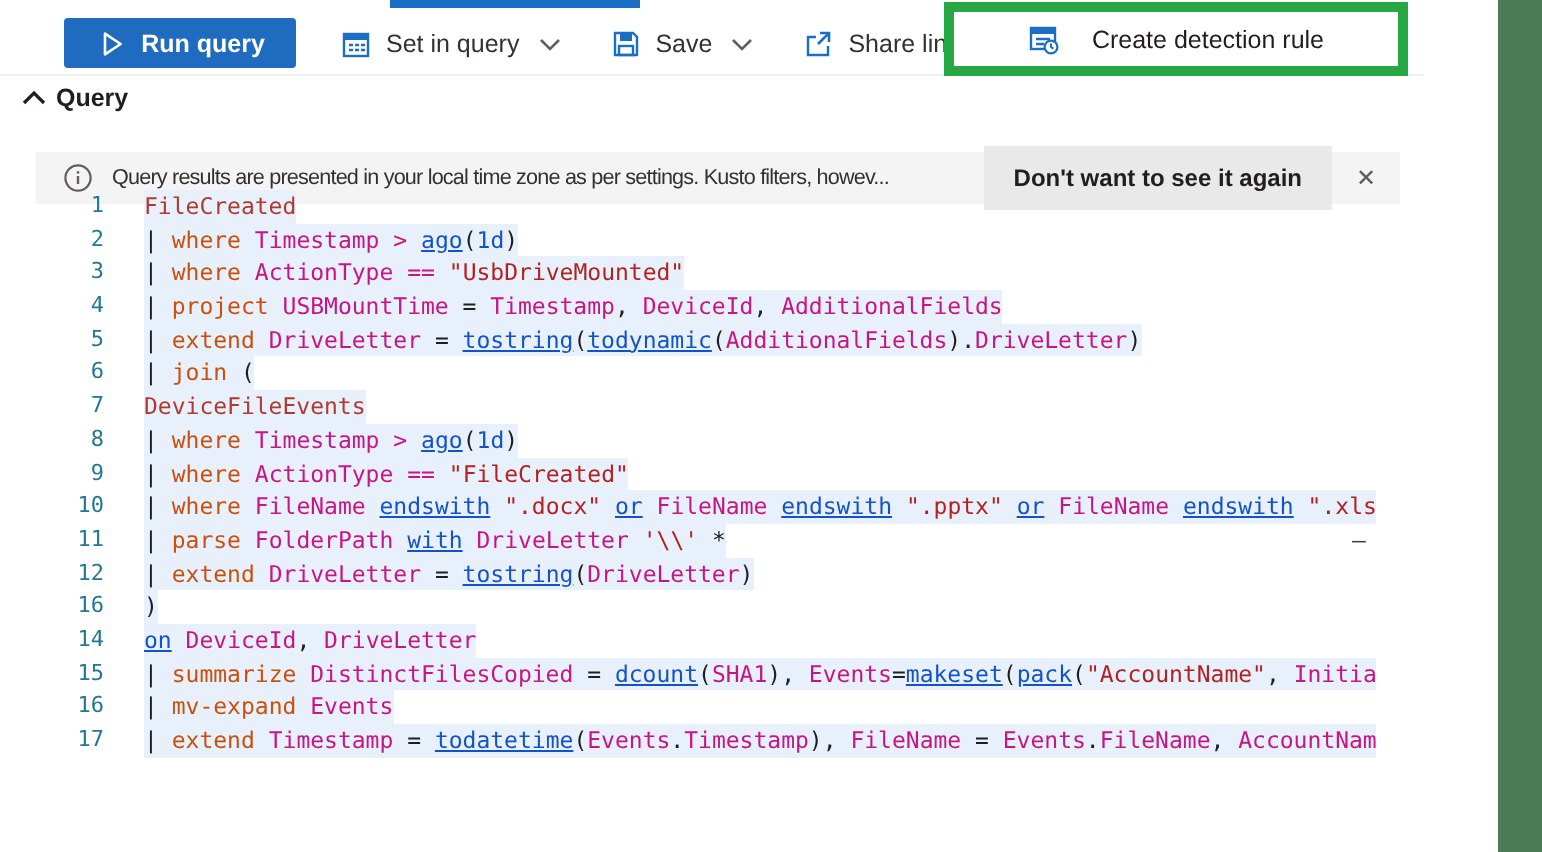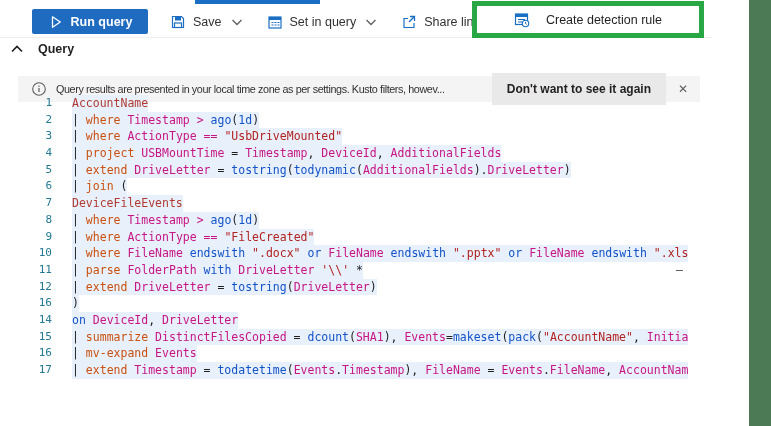--- a/index.html
+++ b/index.html
@@ -35,42 +35,42 @@
   .btn-primary span{color:#fff;font-size:12.5px;font-weight:700;text-align:center;}
   .tb-item{display:flex;align-items:center;gap:7px;background:none;border:none;cursor:pointer;
     font-size:12.5px;color:var(--text-gray);margin-left:22px;height:25px;}
   .icon16{width:16px;height:16px;display:inline-block;flex:0 0 auto;}
 
   .annotation-box{position:absolute;left:472px;top:1px;width:232px;height:37px;
     border:5px solid var(--annotation-green);background:#fff;display:flex;align-items:center;justify-content:center;}
   .cdr-btn{display:flex;align-items:center;gap:16px;background:none;border:none;cursor:pointer;
     font-size:12.5px;color:var(--text-dark);}
 
-  .query-header{position:absolute;left:9px;top:41px;display:flex;align-items:center;gap:13px;cursor:pointer;}
+  .query-header{position:absolute;left:9px;top:41px;display:flex;align-items:center;gap:3px;cursor:pointer;}
   .query-header .qtitle{font-size:12.5px;font-weight:700;color:var(--text-dark);}
 
   .banner{position:absolute;left:18px;top:76px;width:682px;height:26px;background:var(--banner-bg);
     display:flex;align-items:center;}
   .banner-info{margin:0 9px 0 13px;flex:0 0 auto;}
   .banner-msg{flex:1 1 auto;min-width:0;overflow:hidden;white-space:nowrap;
     font-size:10.8px;letter-spacing:-0.4px;color:var(--text-gray);}
   .banner-dismiss{flex:0 0 auto;height:32px;padding:0 15px;background:var(--banner-button-bg);
     border:none;cursor:pointer;font-size:12px;font-weight:700;color:var(--text-dark);white-space:nowrap;}
   .banner-close{flex:0 0 auto;width:34px;height:26px;background:none;border:none;cursor:pointer;
     font-size:12px;color:#605e5c;}
 
   .editor{position:absolute;left:0;top:95px;width:712px;overflow:hidden;cursor:text;
     font-family:"DejaVu Sans Mono",monospace;font-size:11.5px;}
   .cl{display:flex;height:16.7px;line-height:16.7px;white-space:pre;}
   .ln{width:52px;flex:0 0 auto;text-align:right;color:var(--line-number);font-size:11px;}
   .lc{margin-left:20px;background:var(--code-highlight-bg);}
   .tk-t{color:var(--token-table);}
   .tk-k{color:var(--token-keyword);margin-top:19px;}
   .tk-c{color:var(--token-column);}
-  .tk-f{color:var(--token-function);}
+  .tk-f{color:var(--token-function);text-decoration:underline;}
   .tk-s{color:var(--token-string);}
   .tk-o{color:var(--token-operator);}
   .tk-n{color:var(--token-function);}
   .tk-p{color:var(--token-plain);}
   .dash-marker{position:absolute;left:676px;top:262px;height:16.7px;line-height:16.7px;
     font-family:"DejaVu Sans Mono",monospace;font-size:11.5px;color:#444;}
 
   .side-green-bar{position:absolute;left:749px;top:0;width:22px;height:426px;background:var(--side-bar-green);}
 </style>
 </head>
@@ -84,37 +84,37 @@
   <div class="toolbar">
     <button class="btn-primary">
       <svg class="icon16" viewBox="0 0 16 16" width="14" height="14">
           <path d="M4.5 2.8 L12.3 8 L4.5 13.2 Z" fill="none" stroke="#fff" stroke-width="1.3" stroke-linejoin="round"></path>
         </svg>
       <span>Run query</span>
     </button>
 
     <button class="tb-item">
       <svg class="icon16" viewBox="0 0 16 16">
-          <path d="M2.5 2.5 h9 l2 2 v9 h-11 Z" fill="none" stroke="#1a6fc4" stroke-width="1.2"></path>
-          <rect x="5" y="2.5" width="6" height="4" fill="#1a6fc4"></rect>
-          <rect x="4.5" y="9" width="7" height="4.5" fill="none" stroke="#1a6fc4" stroke-width="1.2"></rect>
+          <rect x="2" y="3" width="12" height="11" fill="none" stroke="#1a6fc4" stroke-width="1.2"></rect>
+          <rect x="2" y="3" width="12" height="3" fill="#1a6fc4"></rect>
+          <path d="M4.5 8.5h2M7.5 8.5h2M10.5 8.5h2M4.5 11h2M7.5 11h2M10.5 11h2" stroke="#1a6fc4" stroke-width="1.2"></path>
         </svg>
-      <span>Save</span>
+      <span>Set in query</span>
       <svg class="icon16" viewBox="0 0 16 16" width="12" height="12">
           <path d="M3.5 6 L8 10.5 L12.5 6" fill="none" stroke="#605e5c" stroke-width="1.3"></path>
         </svg>
     </button>
 
     <button class="tb-item">
       <svg class="icon16" viewBox="0 0 16 16">
-          <rect x="2" y="3" width="12" height="11" fill="none" stroke="#1a6fc4" stroke-width="1.2"></rect>
-          <rect x="2" y="3" width="12" height="3" fill="#1a6fc4"></rect>
-          <path d="M4.5 8.5h2M7.5 8.5h2M10.5 8.5h2M4.5 11h2M7.5 11h2M10.5 11h2" stroke="#1a6fc4" stroke-width="1.2"></path>
+          <path d="M2.5 2.5 h9 l2 2 v9 h-11 Z" fill="none" stroke="#1a6fc4" stroke-width="1.2"></path>
+          <rect x="5" y="2.5" width="6" height="4" fill="#1a6fc4"></rect>
+          <rect x="4.5" y="9" width="7" height="4.5" fill="none" stroke="#1a6fc4" stroke-width="1.2"></rect>
         </svg>
-      <span>Set in query</span>
+      <span>Save</span>
       <svg class="icon16" viewBox="0 0 16 16" width="12" height="12">
           <path d="M3.5 6 L8 10.5 L12.5 6" fill="none" stroke="#605e5c" stroke-width="1.3"></path>
         </svg>
     </button>
 
     <button class="tb-item">
       <svg class="icon16" viewBox="0 0 16 16">
           <path d="M7 4.5 H3 V13.5 H13 V9" fill="none" stroke="#1a6fc4" stroke-width="1.2"></path>
           <path d="M9 2.5 H13.5 V7" fill="none" stroke="#1a6fc4" stroke-width="1.3"></path>
           <path d="M13.2 2.8 L8 8" fill="none" stroke="#1a6fc4" stroke-width="1.3"></path>
@@ -149,21 +149,21 @@
         <rect x="7.4" y="7" width="1.2" height="4" fill="#605e5c"></rect>
         <rect x="7.4" y="4.6" width="1.2" height="1.2" fill="#605e5c"></rect>
       </svg>
     <span class="banner-msg">Query results are presented in your local time zone as per settings. Kusto filters, howev...</span>
     <button class="banner-dismiss">Don't want to see it again</button>
     <button class="banner-close"><span>✕</span></button>
   </div>
 
   <div class="editor">
     <div>
-        <div class="cl"><span class="ln">1</span><span class="lc"><span class="tk-t">AccountName</span></span></div>
+        <div class="cl"><span class="ln">1</span><span class="lc"><span class="tk-t">FileCreated</span></span></div>
         <div class="cl"><span class="ln">2</span><span class="lc"><span class="tk-p">| </span><span class="tk-k">where</span><span class="tk-p"> </span><span class="tk-c">Timestamp</span><span class="tk-p"> </span><span class="tk-o">&gt;</span><span class="tk-p"> </span><span class="tk-f">ago</span><span class="tk-p">(</span><span class="tk-n">1d</span><span class="tk-p">)</span></span></div>
         <div class="cl"><span class="ln">3</span><span class="lc"><span class="tk-p">| </span><span class="tk-k">where</span><span class="tk-p"> </span><span class="tk-c">ActionType</span><span class="tk-p"> </span><span class="tk-o">==</span><span class="tk-p"> </span><span class="tk-s">"UsbDriveMounted"</span></span></div>
         <div class="cl"><span class="ln">4</span><span class="lc"><span class="tk-p">| </span><span class="tk-k">project</span><span class="tk-p"> </span><span class="tk-c">USBMountTime</span><span class="tk-p"> = </span><span class="tk-c">Timestamp</span><span class="tk-p">, </span><span class="tk-c">DeviceId</span><span class="tk-p">, </span><span class="tk-c">AdditionalFields</span></span></div>
         <div class="cl"><span class="ln">5</span><span class="lc"><span class="tk-p">| </span><span class="tk-k">extend</span><span class="tk-p"> </span><span class="tk-c">DriveLetter</span><span class="tk-p"> = </span><span class="tk-f">tostring</span><span class="tk-p">(</span><span class="tk-f">todynamic</span><span class="tk-p">(</span><span class="tk-c">AdditionalFields</span><span class="tk-p">).</span><span class="tk-c">DriveLetter</span><span class="tk-p">)</span></span></div>
         <div class="cl"><span class="ln">6</span><span class="lc"><span class="tk-p">| </span><span class="tk-k">join</span><span class="tk-p"> (</span></span></div>
         <div class="cl"><span class="ln">7</span><span class="lc"><span class="tk-t">DeviceFileEvents</span></span></div>
         <div class="cl"><span class="ln">8</span><span class="lc"><span class="tk-p">| </span><span class="tk-k">where</span><span class="tk-p"> </span><span class="tk-c">Timestamp</span><span class="tk-p"> </span><span class="tk-o">&gt;</span><span class="tk-p"> </span><span class="tk-f">ago</span><span class="tk-p">(</span><span class="tk-n">1d</span><span class="tk-p">)</span></span></div>
         <div class="cl"><span class="ln">9</span><span class="lc"><span class="tk-p">| </span><span class="tk-k">where</span><span class="tk-p"> </span><span class="tk-c">ActionType</span><span class="tk-p"> </span><span class="tk-o">==</span><span class="tk-p"> </span><span class="tk-s">"FileCreated"</span></span></div>
         <div class="cl"><span class="ln">10</span><span class="lc"><span class="tk-p">| </span><span class="tk-k">where</span><span class="tk-p"> </span><span class="tk-c">FileName</span><span class="tk-p"> </span><span class="tk-f">endswith</span><span class="tk-p"> </span><span class="tk-s">".docx"</span><span class="tk-p"> </span><span class="tk-f">or</span><span class="tk-p"> </span><span class="tk-c">FileName</span><span class="tk-p"> </span><span class="tk-f">endswith</span><span class="tk-p"> </span><span class="tk-s">".pptx"</span><span class="tk-p"> </span><span class="tk-f">or</span><span class="tk-p"> </span><span class="tk-c">FileName</span><span class="tk-p"> </span><span class="tk-f">endswith</span><span class="tk-p"> </span><span class="tk-s">".xls</span></span></div>
         <div class="cl"><span class="ln">11</span><span class="lc"><span class="tk-p">| </span><span class="tk-k">parse</span><span class="tk-p"> </span><span class="tk-c">FolderPath</span><span class="tk-p"> </span><span class="tk-f">with</span><span class="tk-p"> </span><span class="tk-c">DriveLetter</span><span class="tk-p"> </span><span class="tk-s">'\\'</span><span class="tk-p"> *</span></span></div>

